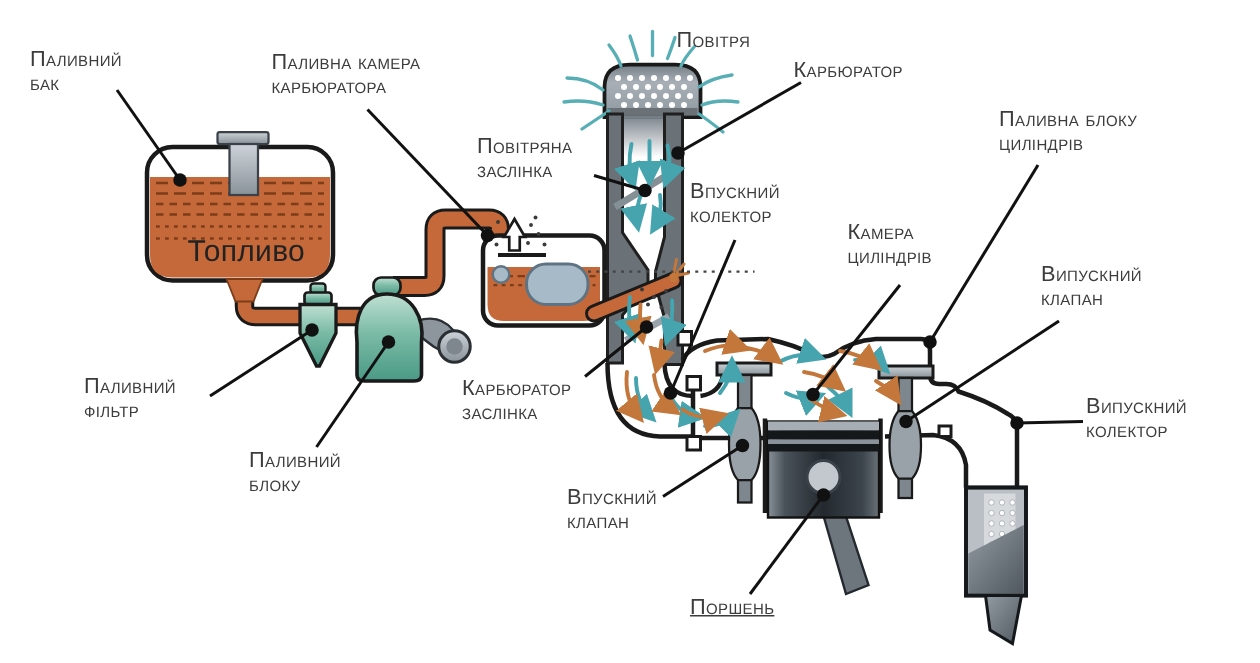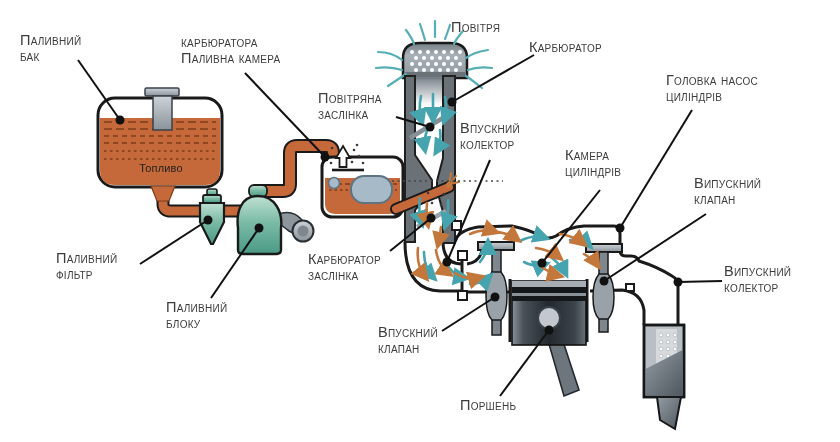--- a/index.html
+++ b/index.html
@@ -2,37 +2,37 @@
 <html><head>
 <meta charset="utf-8">
 <style>
   html,body{margin:0;padding:0;background:#ffffff;}
   body{width:840px;height:442px;font-family:"Liberation Sans",sans-serif;}
   .stage{position:relative;width:840px;height:442px;overflow:hidden;background:#fff;}
   .stage svg{position:absolute;left:0;top:0;}
   .lbl{position:absolute;font-size:14.5px;line-height:15.5px;color:#3c3c3c;
        font-variant:small-caps;letter-spacing:.25px;white-space:nowrap;}
   .lbl span{display:block;}
-  .lbl-plain{font-variant:normal;color:#222;font-size:11px;letter-spacing:.2px;}
+  .lbl-plain{font-variant:normal;color:#222;font-size:20px;letter-spacing:.2px;}
   
   .p-fuel-tank{left:20px;top:33px;}
   .p-fuel-chamber{left:181px;top:35px;}
   .p-air{left:407px;top:20px;margin-left:44px;}
   .p-carburetor{left:529px;top:40px;}
   .p-cylinder-head{left:666px;top:73px;}
   .p-air-damper{left:318px;top:91px;}
   .p-intake-manifold{left:460px;top:121px;}
   .p-combustion-chamber{left:565px;top:148px;}
   .p-exhaust-valve{left:694px;top:176px;}
   .p-exhaust-manifold{left:724px;top:264px;}
   .p-fuel-filter{left:56px;top:251px;}
   .p-fuel-pump{left:166px;top:300px;}
   .p-throttle{left:308px;top:252px;}
   .p-intake-valve{left:378px;top:325px;}
-  .p-piston{left:460px;top:398px;}
+  .p-piston{left:460px;top:398px;text-decoration:underline;}
   .p-fuel{left:125px;top:161px;width:72px;text-align:center;}
 </style>
 </head>
 <body>
 
 <div class="stage">
 
 <svg width="840" height="442" viewBox="0 0 840 442">
   <defs>
     <linearGradient id="tealGrad" x1="0" y1="0" x2="0" y2="1">
@@ -341,31 +341,31 @@
     <circle cx="495" cy="297" r="4.5"></circle>
         <circle cx="549" cy="330" r="4.5"></circle>
   </g>
 </svg>
 
 <div class="lbl p-fuel-tank">
   <span>Паливний</span>
   <span>бак</span>
 </div>
 <div class="lbl p-fuel-chamber">
+  <span>Паливна камера</span>
   <span>карбюратора</span>
-  <span>Паливна камера</span>
 </div>
 <div class="lbl p-air">
   <span>Повітря</span>
 </div>
 <div class="lbl p-carburetor">
   <span>Карбюратор</span>
 </div>
 <div class="lbl p-cylinder-head">
-  <span>Головка насос</span>
+  <span>Паливна блоку</span>
   <span>циліндрів</span>
 </div>
 <div class="lbl p-air-damper">
   <span>Повітряна</span>
   <span>заслінка</span>
 </div>
 <div class="lbl p-intake-manifold">
   <span>Впускний</span>
   <span>колектор</span>
 </div>

